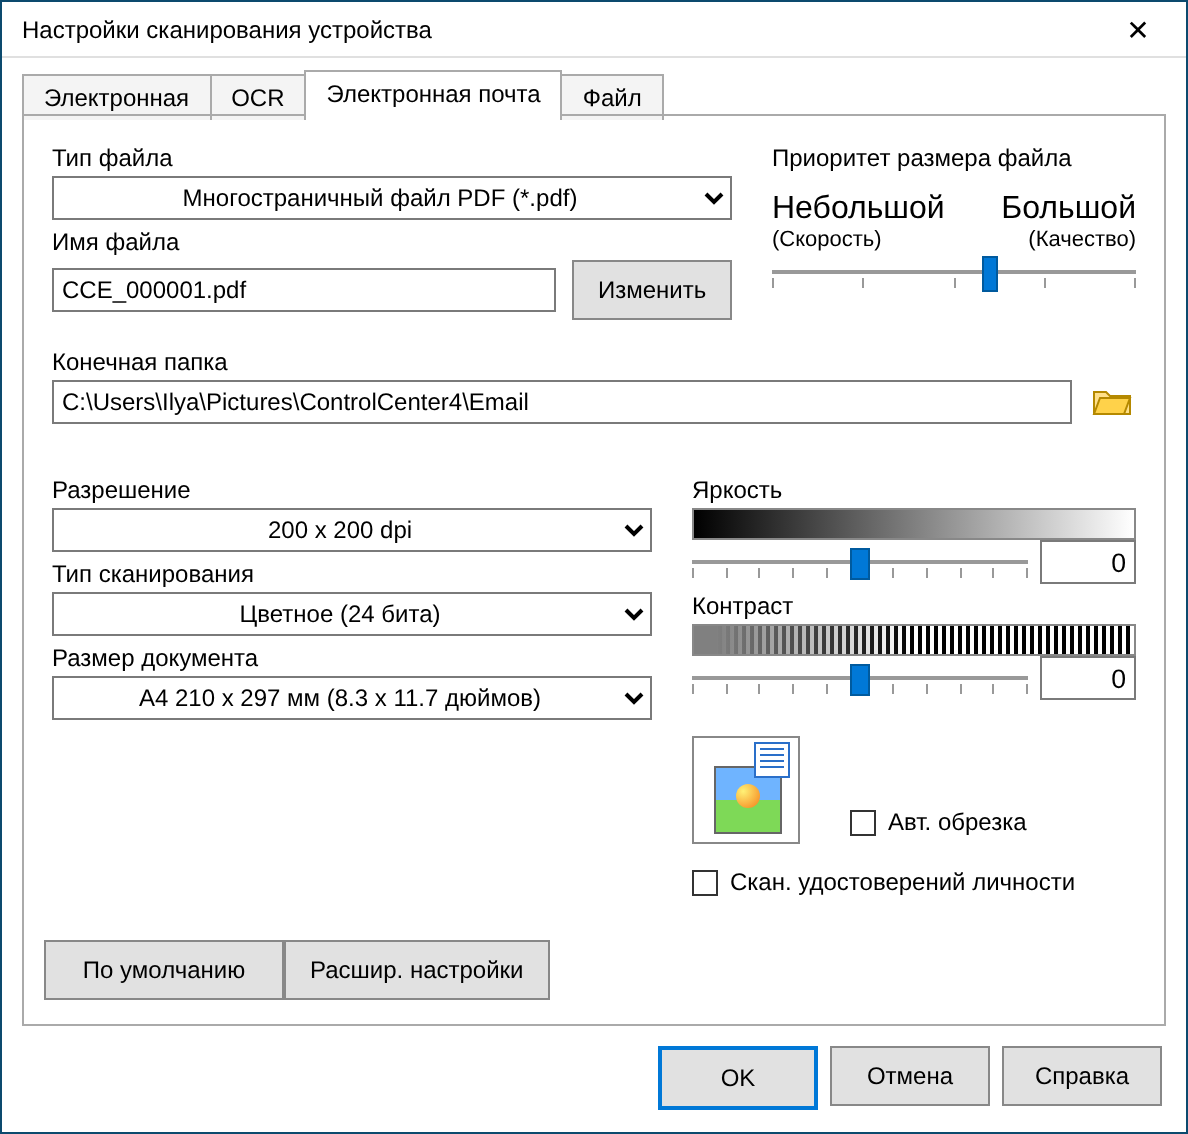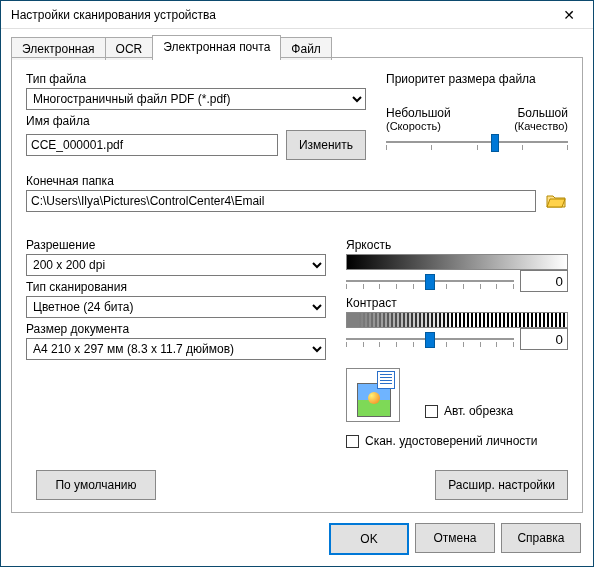--- a/index.html
+++ b/index.html
@@ -53,20 +53,21 @@
   .col-right { flex: 1; }
 
   .lbl { margin: 4px 0 2px 0; }
   select, input[type=text], .readonly {
     width: 100%;
     height: 22px;
     border: 1px solid #7a7a7a;
     background: #fff;
     font: inherit;
     padding: 1px 4px;
+    text-align: center;
   }
   select { padding: 1px 2px; }
   .readonly { display: flex; align-items: center; overflow: hidden; white-space: nowrap; }
 
   .file-row { display: flex; gap: 8px; align-items: center; }
   .file-row .readonly { flex: 1; }
   .btn {
     height: 22px;
     padding: 14px 12px;
     border: 1px solid #888;
@@ -80,21 +81,21 @@
   .btn.big { height: 24px; min-width: 80px; }
 
   .folder-row { display: flex; gap: 8px; align-items: center; }
   .folder-row .readonly { flex: 1; }
   .folder-icon {
     width: 24px; height: 22px;
     display: flex; align-items: center; justify-content: center;
     border: 1px solid transparent;
   }
 
-  .priority-labels { display: flex; justify-content: space-between; font-size: 12px; margin-top: 20px; }
+  .priority-labels { display: flex; justify-content: space-between; font-size: 16px; margin-top: 10px; }
   .priority-sublabels { display: flex; justify-content: space-between; font-size: 11px; }
 
   .slider-row { display: flex; align-items: center; gap: 6px; }
   .slider-track {
     flex: 1;
     height: 20px;
     position: relative;
   }
   .slider-rail {
     position: absolute; left: 0; right: 0; top: 9px;
@@ -161,22 +162,22 @@
   .thumb-box .docicon {
     position: absolute; left: 30px; top: 2px; width: 18px; height: 18px;
     background: #fff; border: 1px solid #2a6fc9;
   }
   .thumb-box .docicon::before {
     content: ""; position: absolute; inset: 2px;
     background: repeating-linear-gradient(#2a6fc9 0 1px, transparent 1px 3px);
   }
 
   .bottom-row {
-    display: flex; justify-content: space-between;
-    position: absolute; left: 24px; right: 14px; bottom: 12px; margin-top: 23px;
+    display: flex; 
+    position: absolute; left: 10px; right: 14px; bottom: 12px; margin-top: 23px;
   }
 
   .dialog-buttons {
     display: flex; justify-content: flex-end; gap: 6px;
     padding: 10px 12px;
   }
   .btn.primary { border: 2px solid #0078d7; }
 
   .sep { height: 10px; }
   .mt4 { margin-top: 4px; }

